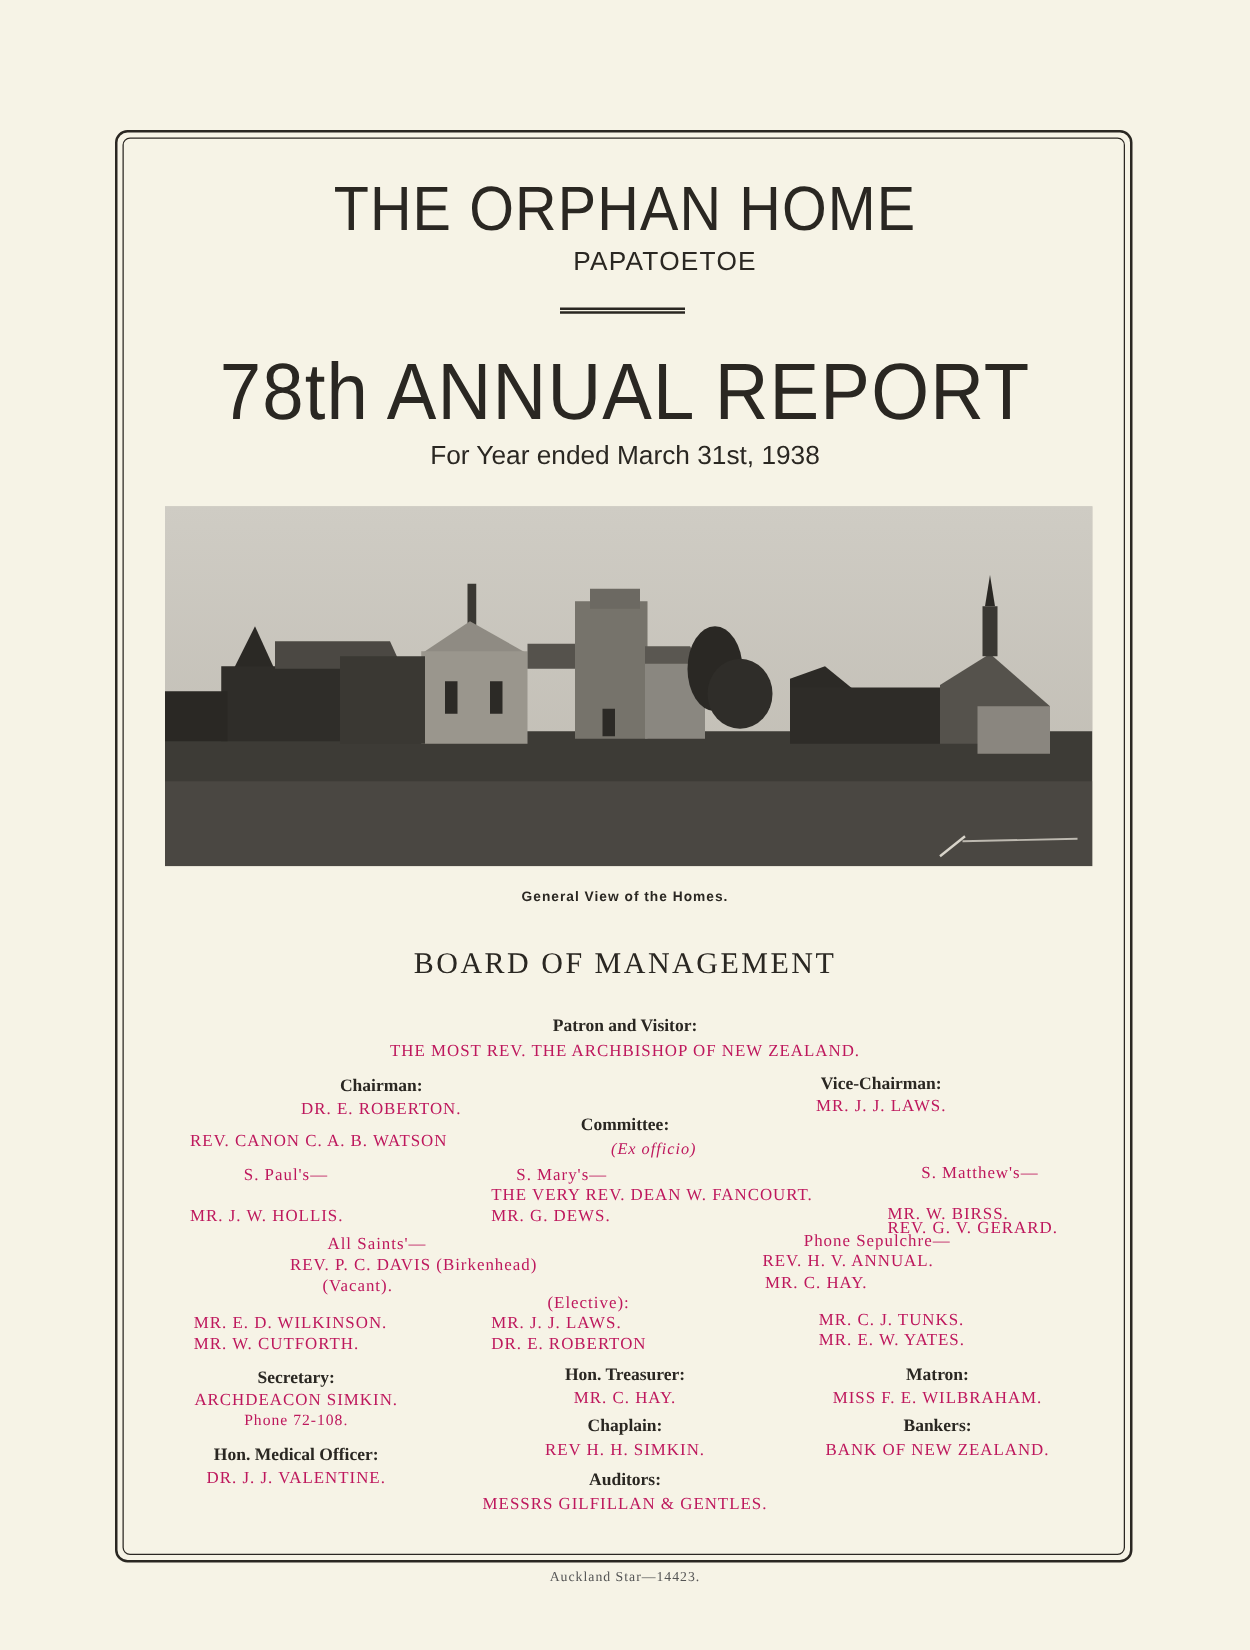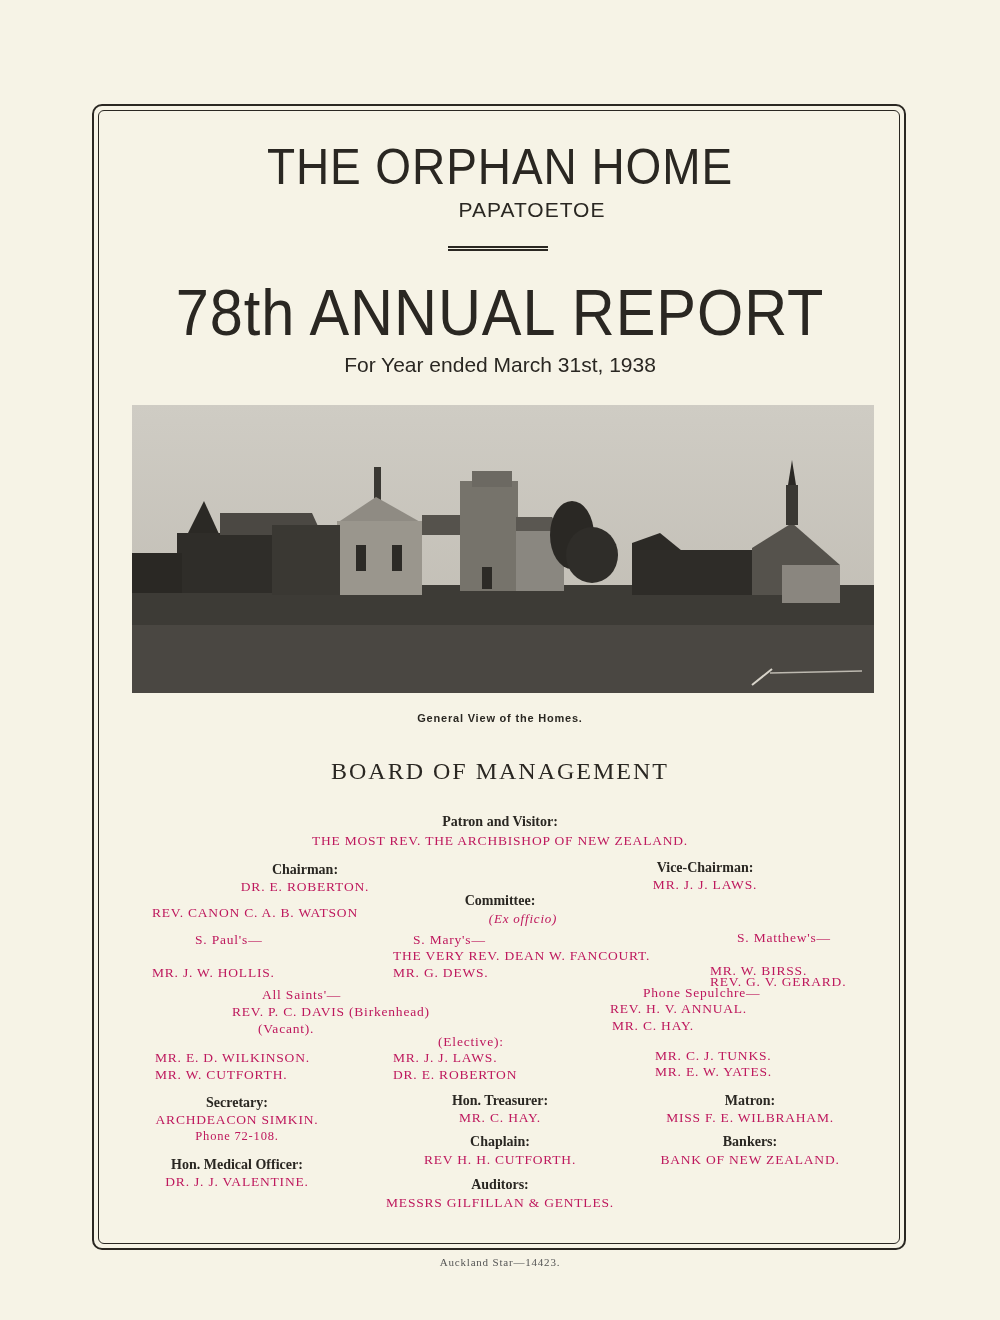--- a/index.html
+++ b/index.html
@@ -180,21 +180,21 @@
 <div class="abs lbl" style="top:1093px; left:400px; width:200px; text-align:center;">Hon. Treasurer:</div>
 <div class="abs nm" style="top:1110px; left:400px; width:200px; text-align:center;">MR. C. HAY.</div>
 
 <div class="abs lbl" style="top:1093px; left:650px; width:200px; text-align:center;">Matron:</div>
 <div class="abs nm" style="top:1110px; left:650px; width:200px; text-align:center;">MISS F. E. WILBRAHAM.</div>
 
 <div class="abs lbl" style="top:1157px; left:137px; width:200px; text-align:center;">Hon. Medical Officer:</div>
 <div class="abs nm" style="top:1174px; left:137px; width:200px; text-align:center;">DR. J. J. VALENTINE.</div>
 
 <div class="abs lbl" style="top:1134px; left:400px; width:200px; text-align:center;">Chaplain:</div>
-<div class="abs nm" style="top:1152px; left:400px; width:200px; text-align:center;">REV H. H. CUTFORTH.</div>
+<div class="abs nm" style="top:1152px; left:400px; width:200px; text-align:center;">REV H. H. SIMKIN.</div>
 
 <div class="abs lbl" style="top:1134px; left:650px; width:200px; text-align:center;">Bankers:</div>
 <div class="abs nm" style="top:1152px; left:650px; width:200px; text-align:center;">BANK OF NEW ZEALAND.</div>
 
 <div class="abs lbl" style="top:1177px; left:380px; width:240px; text-align:center;">Auditors:</div>
 <div class="abs nm" style="top:1195px; left:360px; width:280px; text-align:center;">MESSRS GILFILLAN &amp; GENTLES.</div>
 
 <div class="abs center nm footer">Auckland Star—14423.</div>
 
 </body></html>

